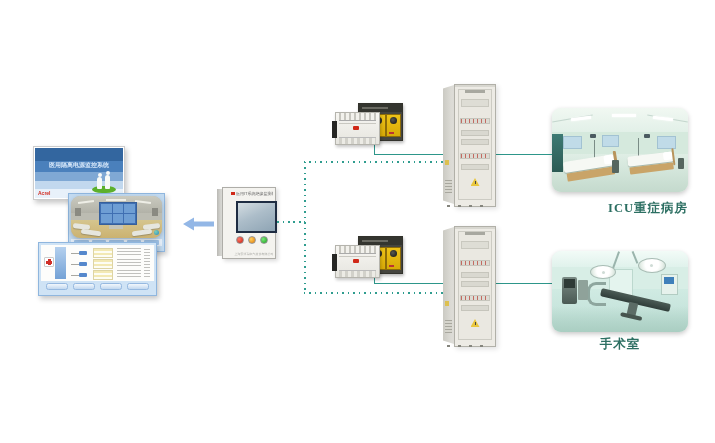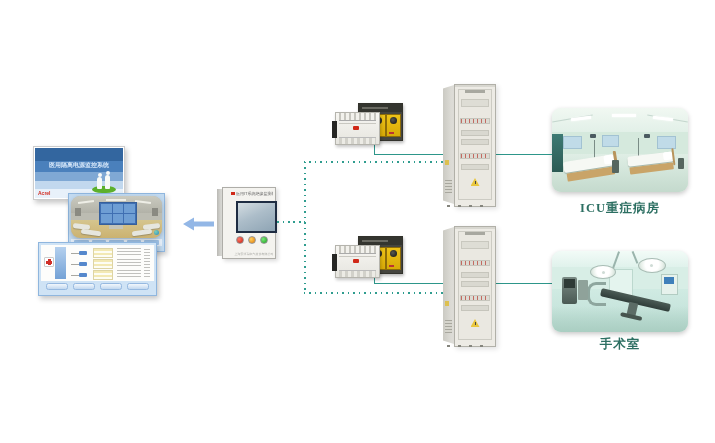--- a/index.html
+++ b/index.html
@@ -364,21 +364,21 @@
   </div>
   <div class="bed" style="left:56%;top:46px;width:46px;height:18px;transform:rotate(-7deg);">
     <div class="mat"></div>
       <div class="pil"></div>
       <div class="frame"></div>
       <div class="hb"></div>
   </div>
   <div class="dark-eq" style="left:44%;top:52px;width:7px;height:13px;"></div>
   <div class="dark-eq" style="right:3%;top:50px;width:6px;height:11px;"></div>
 </div>
-<div class="roomlabel abs" style="left:552px;top:200px;">ICU重症病房</div>
+<div class="roomlabel abs" style="left:580px;top:200px;">ICU重症病房</div>
 
 <div class="abs photo orr">
   <div class="ceil"></div>
   <div class="wall"></div>
   <div class="door"></div>
   <div class="lamparm" style="left:46%;top:0;height:18px;transform:rotate(20deg);"></div>
   <div class="lamparm" style="left:60%;top:0;height:13px;transform:rotate(-22deg);"></div>
   <div class="lamphead" style="left:28%;top:14px;width:24px;height:12px;">
       <div class="c"></div>
     </div>

